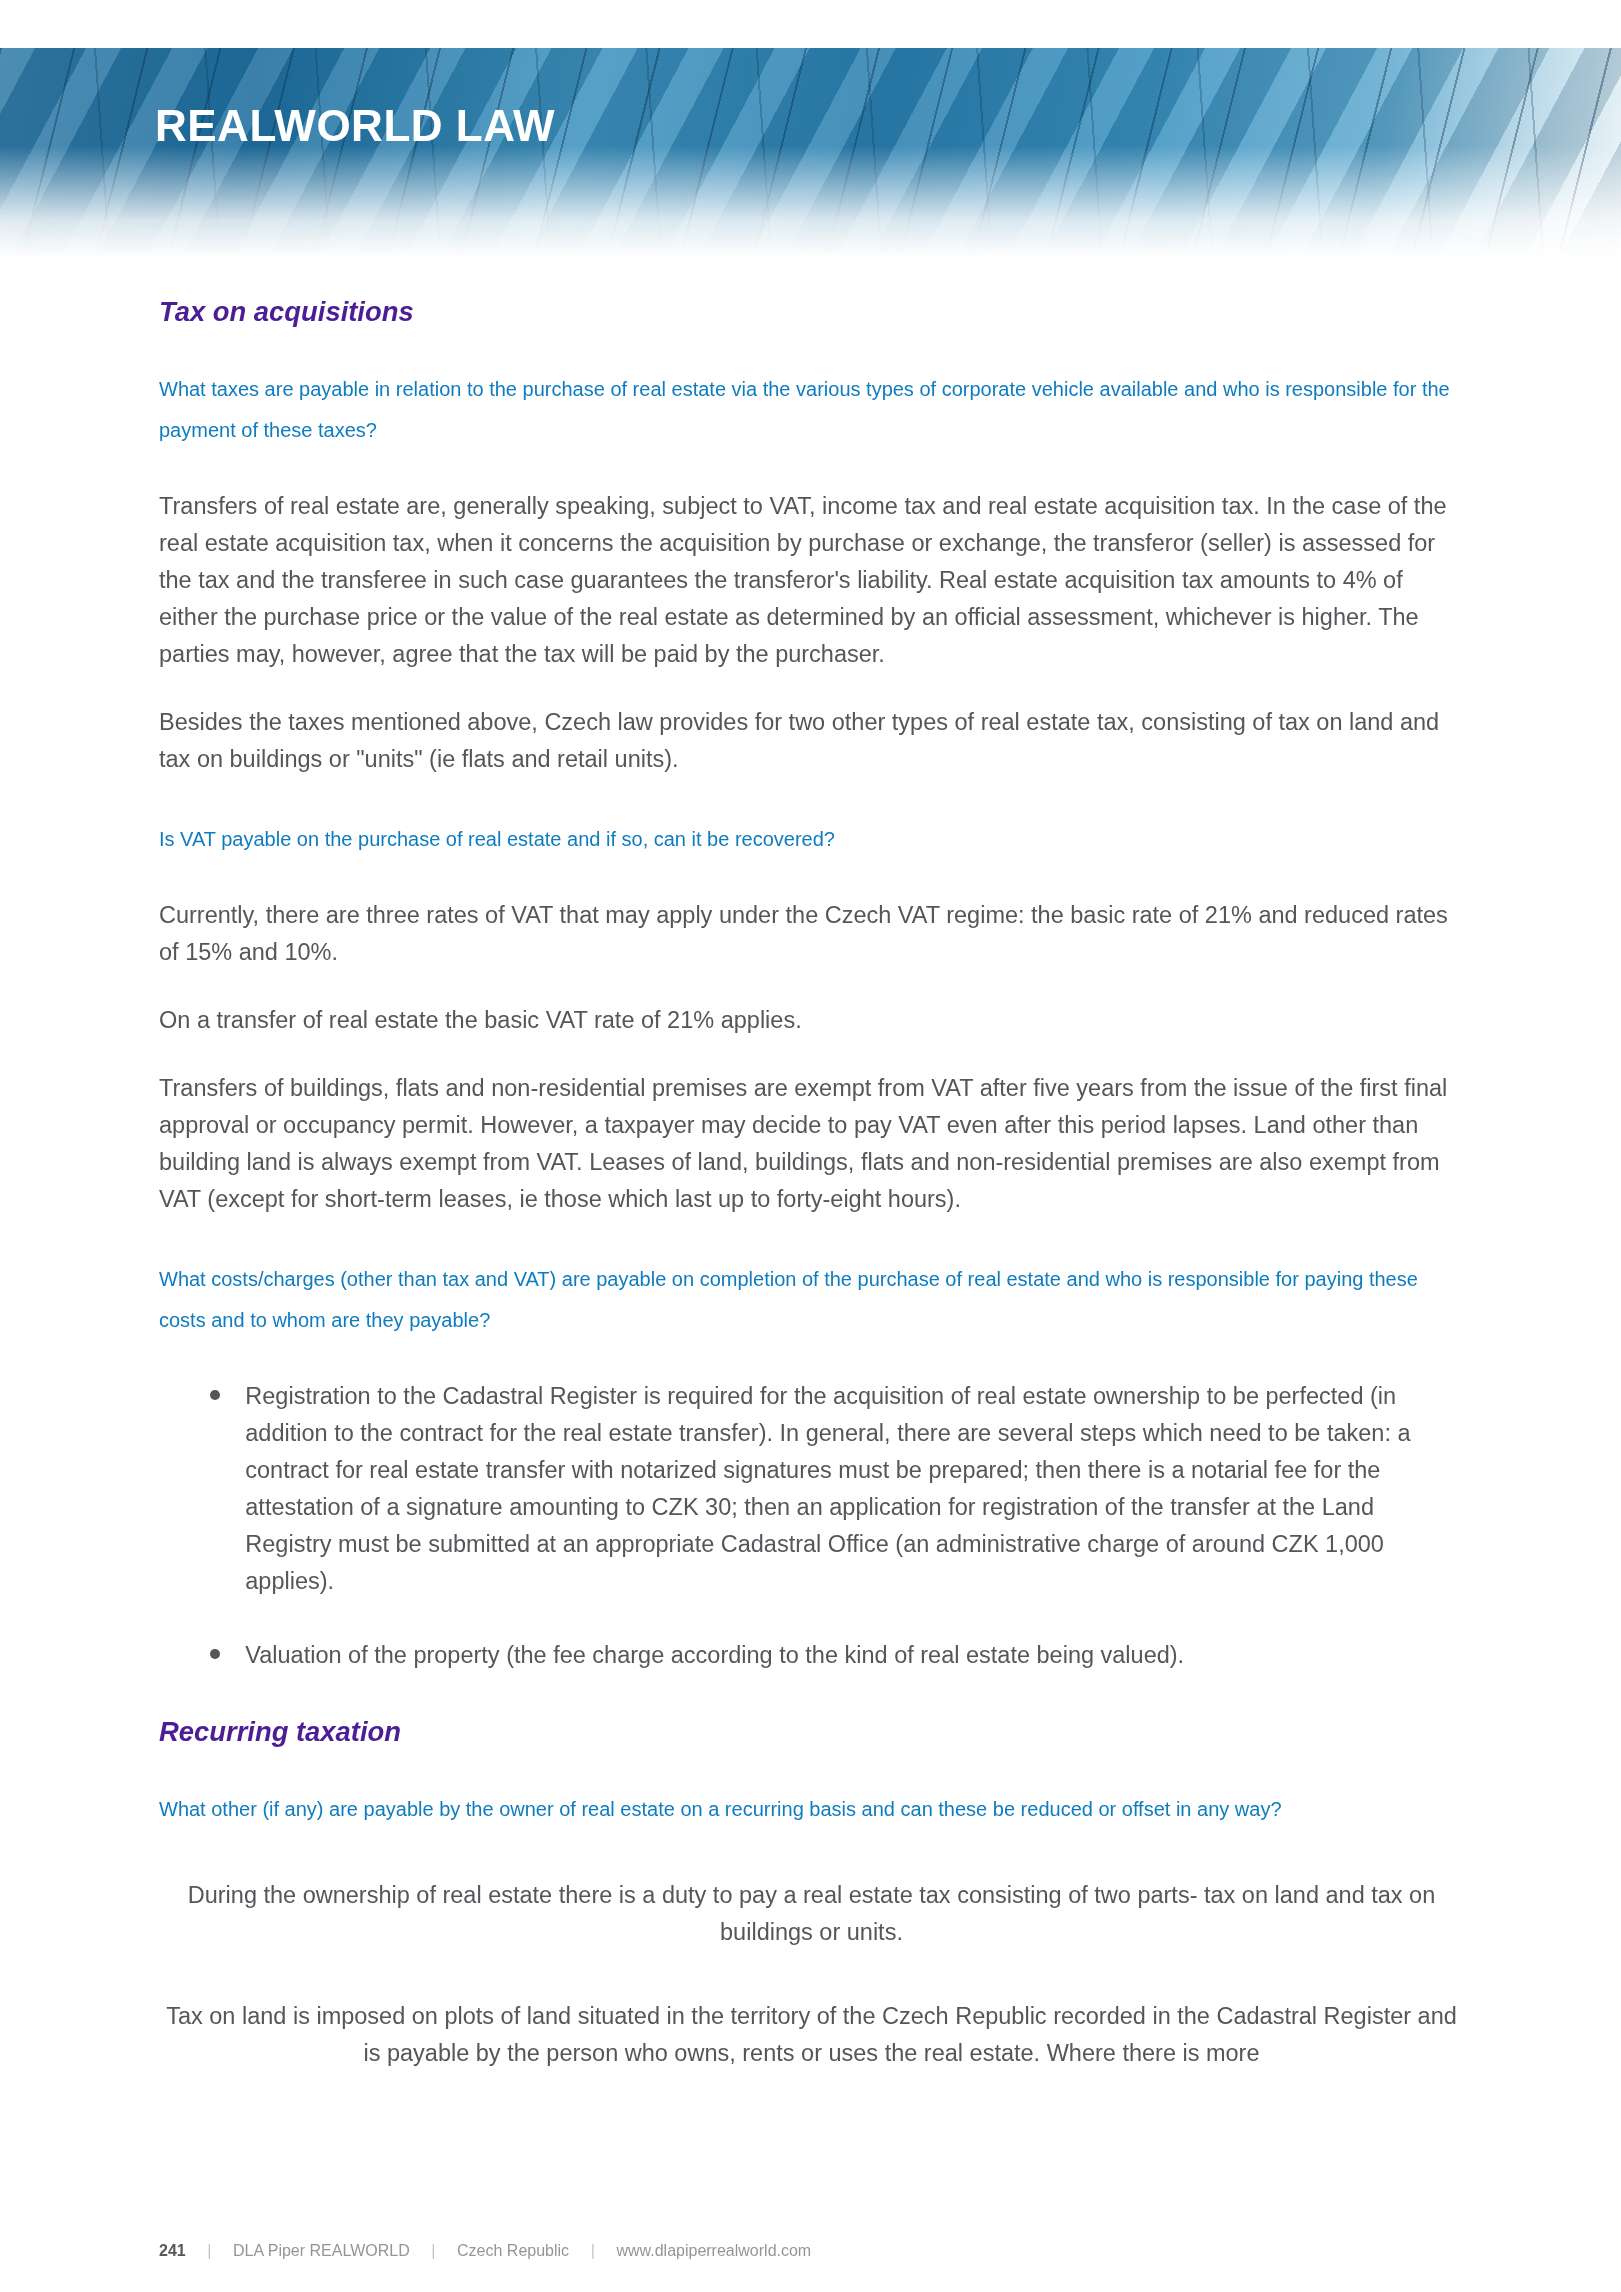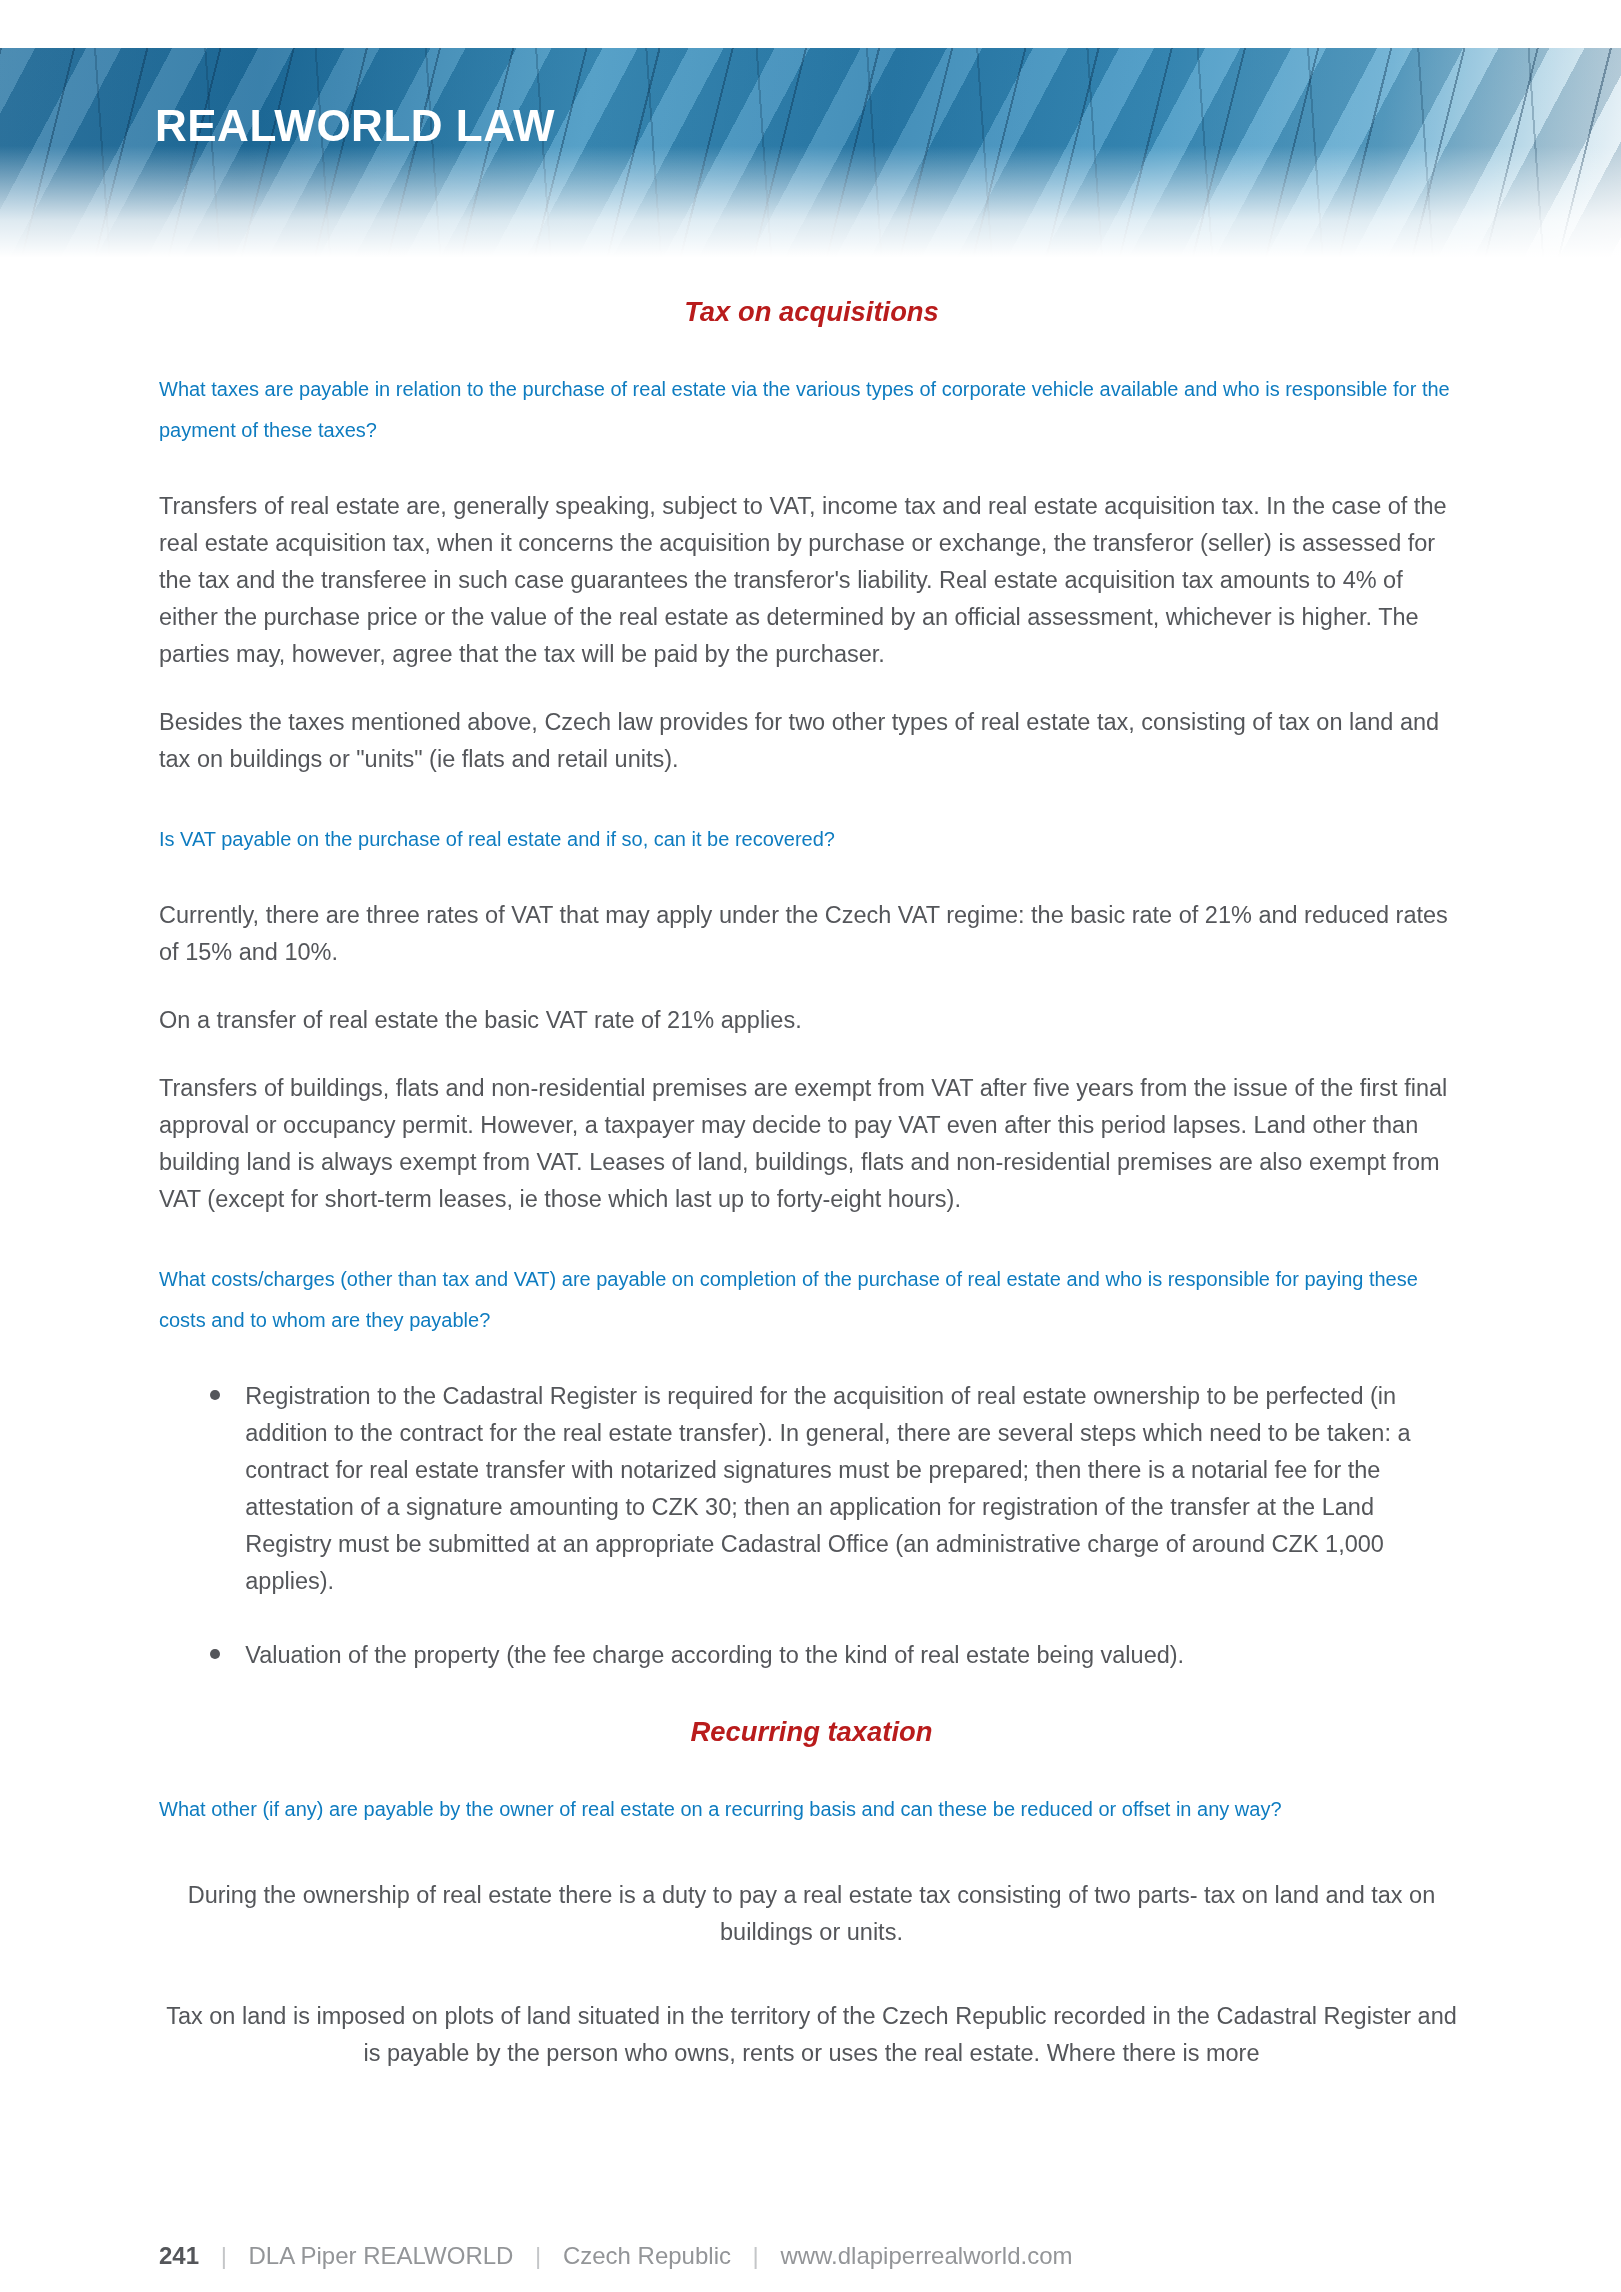--- a/index.html
+++ b/index.html
@@ -37,26 +37,25 @@
   }
   
   .content {
     margin: 0 157px 0 159px;
     color: #54565a;
     font-size: 23.5px;
     line-height: 37px;
   }
   .section-label {
     margin-top: 13.7px;
-    color: #b91c1c;
+    color: #4c1d95;
     font-size: 27.4px;
     line-height: 33px;
     font-style: italic;
     font-weight: bold;
-    text-align: center;
   }
   .question {
     margin-top: 41px;
     color: #0e7cc0;
     font-size: 20px;
     line-height: 41px;
     font-weight: normal;
   }
   .para { margin-top: 31px; }
   .para.first-after-q { margin-top: 37px; }
@@ -79,21 +78,21 @@
   }
   .bullet-text { margin-left: 25.5px; max-width: 1225px; }
   .section-label-2 { margin-top: 41px; }
   
   .footer {
     position: absolute;
     left: 159px;
     top: 2194px;
     display: flex;
     align-items: center;
-    font-size: 24px;
+    font-size: 16px;
     color: #939598;
     white-space: nowrap;
   }
   .footer .page-num { color: #54565a; font-weight: bold; }
   .footer .sep { color: #c4c6c8; margin: 0 21.6px; font-weight: normal; }
 </style>
 </head>
 <body>
 
 <div class="page">

